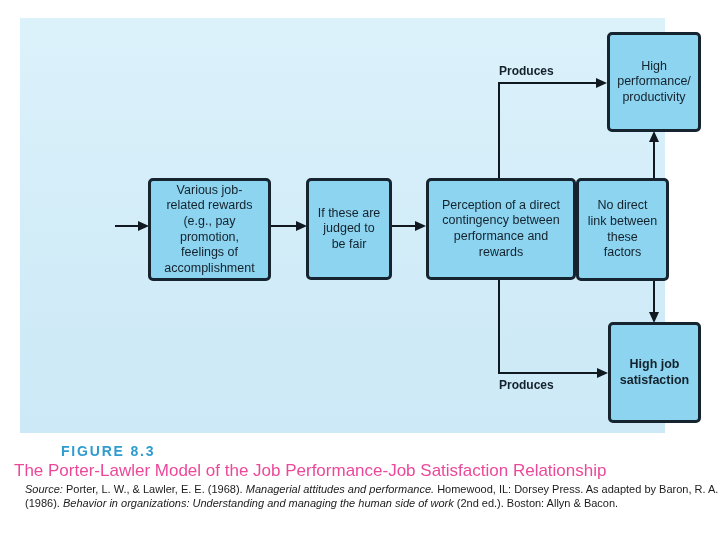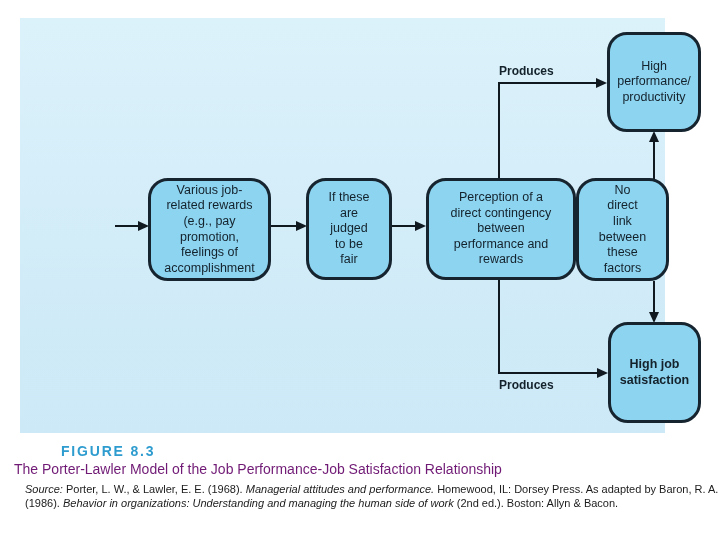--- a/index.html
+++ b/index.html
@@ -7,39 +7,39 @@
   #page {
     position:relative; width:720px; height:540px; background:#ffffff;
     font-family:"Liberation Sans","DejaVu Sans",sans-serif; overflow:hidden;
   }
   #panel {
     position:absolute; left:12px; top:18px; width:645px; height:415px;
     background:linear-gradient(180deg,#dcf2fb 0%,#d2ecf8 55%,#cde9f7 100%);
     margin-left:8px;
   }
   .node {
-    position:absolute; background:#8dd4f0; border:3px solid #16242f; border-radius:20px;
+    position:absolute; background:#8dd4f0; border:3px solid #16242f; border-radius:5px;
     display:flex; align-items:center; justify-content:center; text-align:center;
-    color:#14222c; font-size:12.5px; line-height:1.25; font-weight:500; padding:19px;
+    color:#14222c; font-size:12.5px; line-height:1.25; font-weight:500; padding:8px;
   }
   .hline { position:absolute; height:2px; background:#101820; }
   .vline { position:absolute; width:2px; background:#101820; }
   .ah-right { position:absolute; width:0; height:0;
     border-top:5px solid transparent; border-bottom:5px solid transparent; border-left:11px solid #101820; }
   .ah-up { position:absolute; width:0; height:0;
     border-left:5px solid transparent; border-right:5px solid transparent; border-bottom:11px solid #101820; }
   .ah-down { position:absolute; width:0; height:0;
     border-left:5px solid transparent; border-right:5px solid transparent; border-top:11px solid #101820; }
   .edge-label { position:absolute; font-size:12px; font-weight:bold; color:#14222c; }
   #figure-label {
     position:absolute; left:14px; top:443px; font-size:14px; font-weight:bold;
     letter-spacing:1.8px; color:#2e9ccf;padding-left:47px;
   }
   #figure-caption {
-    position:absolute; left:14px; top:461px; font-size:14px; color:#701a75;
+    position:absolute; left:14px; top:461px; font-size:17px; color:#ec4899;
   }
   #figure-source {
     position:absolute; left:14px; top:483px; width:700px; font-size:11px;
     line-height:1.25; color:#1b1b1b;margin-left:11px;
   }
   .it { font-style:italic; }
 </style>
 </head>
 <body>
 

